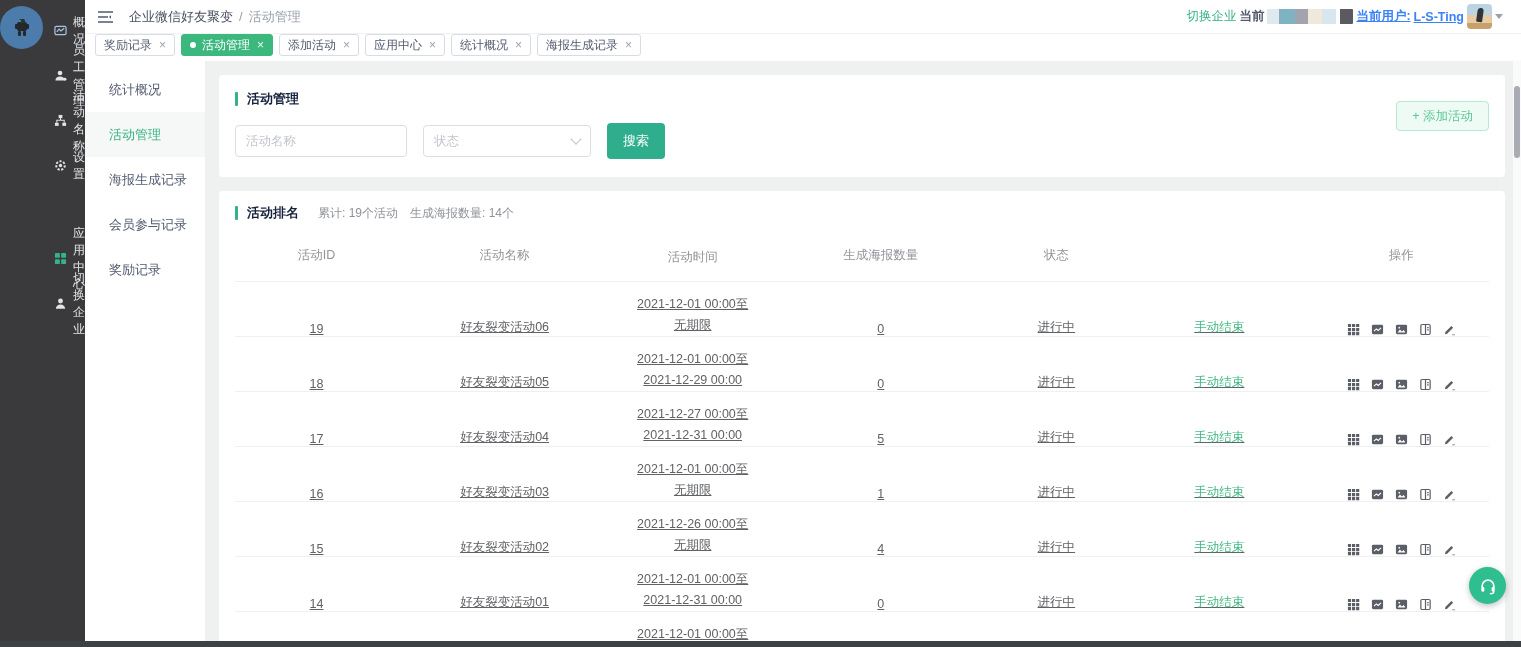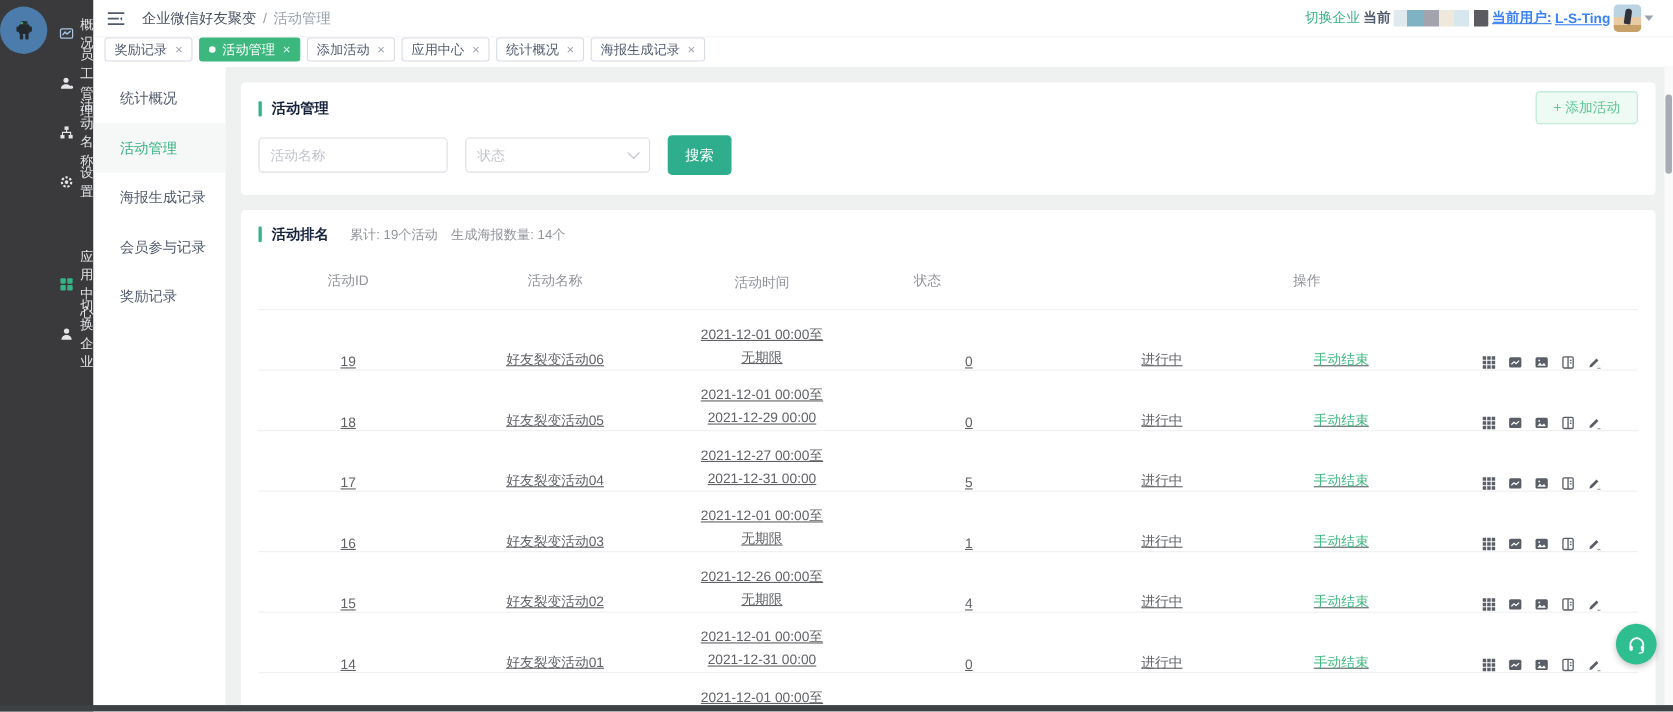--- a/index.html
+++ b/index.html
@@ -55,21 +55,21 @@
   .search-panel{padding:15px 16px 18px;position:relative;margin-bottom:14px;}
   .form-row{display:flex;align-items:center;gap:16px;margin-top:15px;}
   .text-input{width:150px;height:30px;border:1px solid #dcdee2;border-radius:4px;padding:0 10px;font-size:12.5px;
               font-family:inherit;color:#515a6e;outline:none;}
   .text-input::placeholder{color:#c0c4cc;}
   .select-box{width:168px;height:32px;border:1px solid #dcdee2;border-radius:4px;display:flex;align-items:center;
               padding:0 10px;color:#c0c4cc;cursor:pointer;box-sizing:border-box;justify-content:space-between;}
   .chev{width:7px;height:7px;border-right:1.4px solid #c0c4cc;border-bottom:1.4px solid #c0c4cc;transform:rotate(45deg);margin-top:-4px;}
   .search-btn{height:36px;padding:0 16px;background:#2fae8e;border:none;border-radius:4px;color:#fff;font-size:13px;
               font-family:inherit;cursor:pointer;}
-  .add-btn{position:absolute;right:16px;top:8px;height:30px;padding:0 15px;background:#eefaf4;border:1px solid #b7e8d4;
+  .add-btn{position:absolute;right:16px;top:26px;height:30px;padding:0 15px;background:#eefaf4;border:1px solid #b7e8d4;
            border-radius:4px;color:#5bc796;font-size:12.5px;font-family:inherit;cursor:pointer;}
   
   .table-panel{padding:13px 16px 0;}
   .stats{display:flex;gap:12px;color:#909399;font-size:12px;margin-left:10px;}
   .t-head{display:flex;margin-top:12px;padding:13px 0;color:#909399;font-size:12.5px;}
   .t-cell{text-align:center;}
   .c-id{width:13%;} .c-name{width:17%;} .c-time{width:13%;line-height:1.65;} .c-posters{width:17%;}
   .c-status{width:11%;} .c-manual{width:15%;} .c-ops{width:14%;}
   .t-row{display:flex;align-items:flex-end;min-height:54px;border-top:1px solid #f0f0f0;color:#606266;font-size:12.5px;text-decoration:underline;}
   .manual-link{color:#42b983;cursor:pointer;}
@@ -244,20 +244,21 @@
             <div class="stats">
               <span>累计: 19个活动</span>
               <span>生成海报数量: 14个</span>
             </div>
           </div>
 
           <div class="t-head">
             <div class="t-cell c-id">活动ID</div>
             <div class="t-cell c-name">活动名称</div>
             <div class="t-cell c-time">活动时间</div>
+            <div class="t-cell c-posters">生成海报数量</div>
             <div class="t-cell c-status">状态</div>
             <div class="t-cell c-manual"></div>
             <div class="t-cell c-ops">操作</div>
           </div>
 
           <div class="t-body">
 
               <div class="t-row">
                 <div class="t-cell c-id">19</div>
                 <div class="t-cell c-name">好友裂变活动06</div>

